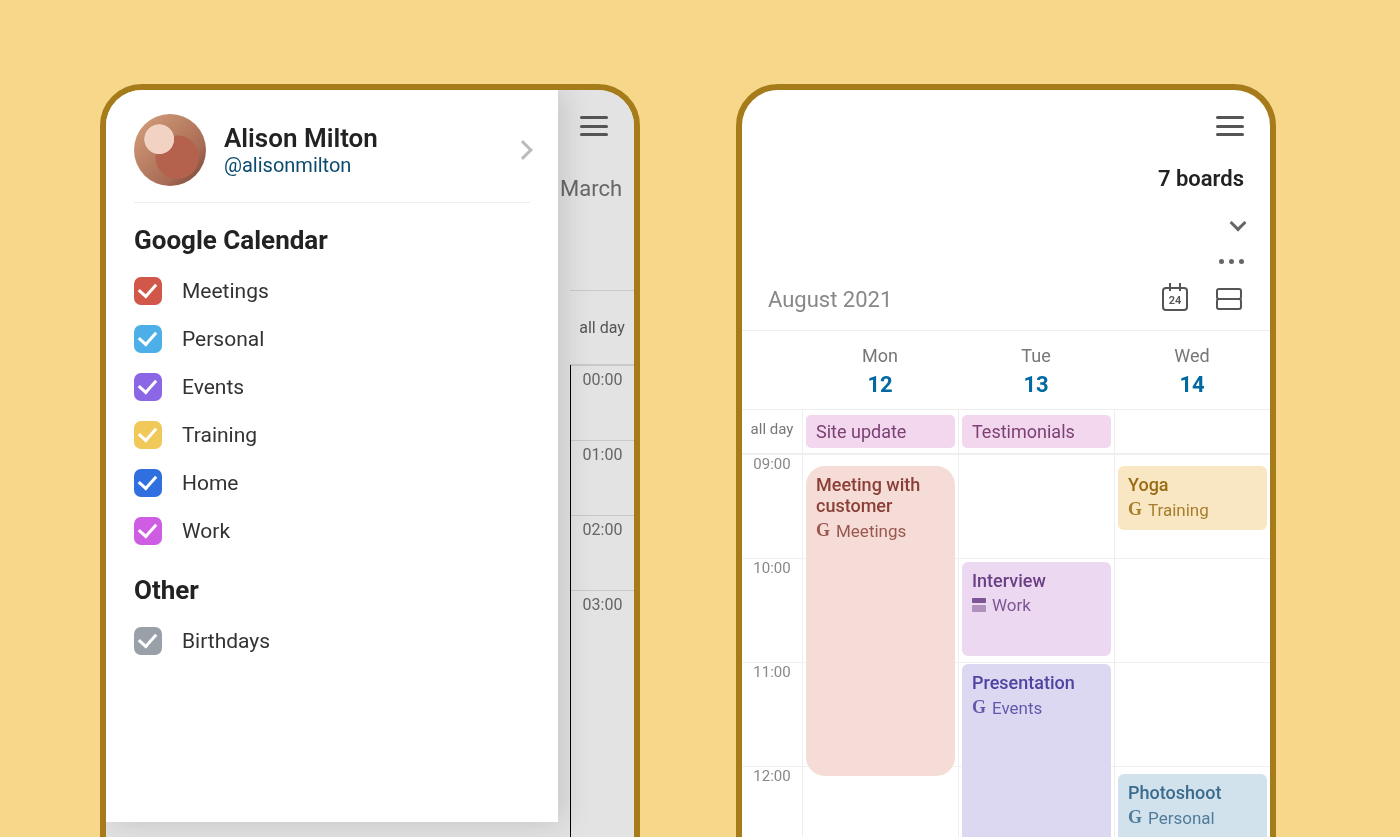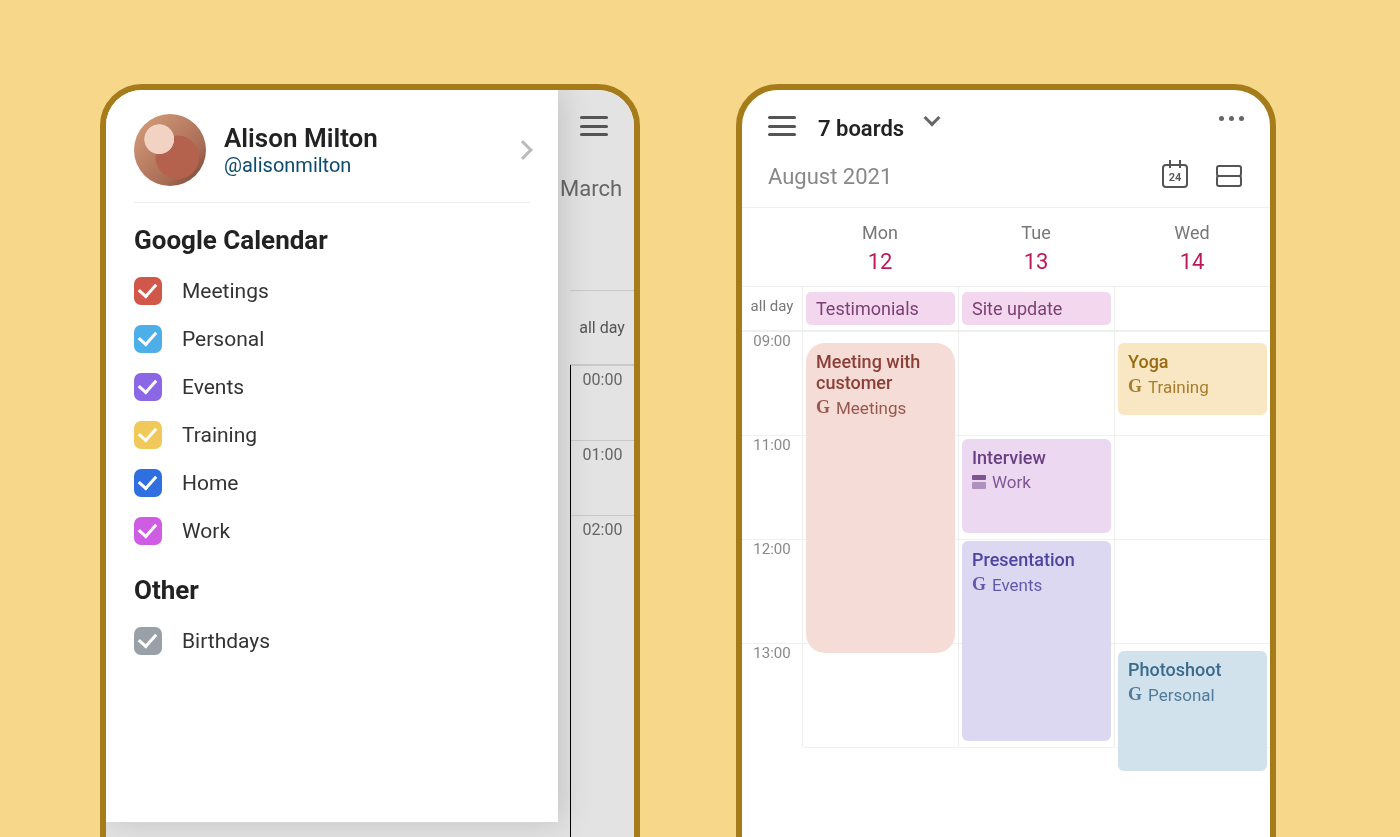--- a/index.html
+++ b/index.html
@@ -96,21 +96,21 @@
     width: 28px; height: 28px; border-radius: 7px; position: relative; flex-shrink:0;
   }
   .cbx::after {
     content: ""; position: absolute; left: 8px; top: 3px;
     width: 8px; height: 14px; border: solid #fff; border-width: 0 3px 3px 0;
     transform: rotate(42deg);
   }
 
   
   .r-top {
-    display: flex; align-items: flex-start; gap: 22px; padding: 26px 26px 14px 26px;
+    display: flex; align-items: flex-end; gap: 30px; padding: 26px 26px 14px 26px; flex-direction: column;
   }
   .r-top .boards { font-size: 22px; font-weight: 600; color: #222; cursor:pointer;}
   .chev-down {
     width: 12px; height: 12px; border-right: 3px solid #666; border-bottom: 3px solid #666;
     transform: rotate(45deg); margin-top:-4px; cursor:pointer;
   }
   .dots {
     margin-left: auto; display: flex; gap: 5px; cursor: pointer;
   }
   .dots span { width: 5px; height: 5px; background: #666; border-radius: 50%; }
@@ -143,21 +143,21 @@
   .list-icon::after {
     content:""; position:absolute; bottom:0; left:0; right:0; height:8px; border:2px solid #555; border-radius:3px;
   }
 
   .day-headers {
     display: grid; grid-template-columns: 60px 1fr 1fr 1fr;
     padding: 14px 0 12px 0; border-bottom: 1px solid #eee;
   }
   .dh { text-align: center; }
   .dh .dow { font-size: 18px; color: #777; }
-  .dh .dnum { font-size: 22px; font-weight: 400; color: #be185d; margin-top: 6px; }
+  .dh .dnum { font-size: 22px; font-weight: 700; color: #0369a1; margin-top: 6px; }
 
   .allday-row {
     display: grid; grid-template-columns: 60px 1fr 1fr 1fr;
     border-bottom: 1px solid #eee;
   }
   .allday-row .lbl {
     font-size: 15px; color: #777; text-align: center; padding: 10px 0;
   }
   .allday-row .cell { padding: 5px 3px; border-left:1px solid #eee; }
   .pill {
@@ -207,20 +207,21 @@
       </div>
     </div>
     <div class="month-row">
       <div class="month-cell">March</div>
     </div>
     <div class="allday">all day</div>
     <div class="timecol" style="top:275px" id="left-hours">
         <div class="hour">00:00</div>
         <div class="hour">01:00</div>
         <div class="hour">02:00</div>
+        <div class="hour">03:00</div>
       </div>
   </div>
 
   <div class="drawer">
     <div class="profile">
       <div class="avatar"></div>
       <div class="profile-text">
         <div class="name">Alison Milton</div>
         <div class="handle">@alisonmilton</div>
       </div>
@@ -309,32 +310,33 @@
         <div class="dnum">13</div>
       </div>
       <div class="dh">
         <div class="dow">Wed</div>
         <div class="dnum">14</div>
       </div>
     </div>
 
   <div class="allday-row">
     <div class="lbl">all day</div>
+    <div class="cell" id="ad-tue">
+        <div class="pill" style="background: rgb(242, 215, 238); color: rgb(123, 63, 115);">Site update</div>
+      </div>
     <div class="cell" id="ad-mon">
         <div class="pill" style="background: rgb(242, 215, 238); color: rgb(123, 63, 115);">Testimonials</div>
-      </div>
-    <div class="cell" id="ad-tue">
-        <div class="pill" style="background: rgb(242, 215, 238); color: rgb(123, 63, 115);">Site update</div>
       </div>
     <div class="cell" id="ad-wed"></div>
   </div>
 
   <div class="timegrid">
     <div class="hours" id="right-hours">
         <div>09:00</div>
+        <div>10:00</div>
         <div>11:00</div>
         <div>12:00</div>
         <div>13:00</div>
       </div>
     <div class="col" id="col-mon">
         <div class="line" style="top: 0px;"></div>
         <div class="line" style="top: 104px;"></div>
         <div class="line" style="top: 208px;"></div>
         <div class="line" style="top: 312px;"></div>
         <div class="line" style="top: 416px;"></div>
@@ -366,21 +368,21 @@
             <span>Events</span>
           </div>
         </div>
       </div>
     <div class="col" id="col-wed">
         <div class="line" style="top: 0px;"></div>
         <div class="line" style="top: 104px;"></div>
         <div class="line" style="top: 208px;"></div>
         <div class="line" style="top: 312px;"></div>
         <div class="line" style="top: 416px;"></div>
-        <div class="event" style="background: rgb(248, 231, 194); color: rgb(154, 107, 20); top: 12px; height: 72px;">
+        <div class="event" style="background: rgb(248, 231, 194); color: rgb(154, 107, 20); top: 12px; height: 64px;">
           <div class="etitle">Yoga</div>
           <div class="esrc">
             <span class="g-icon" style="color:#9a6b14">G</span>
             <span>Training</span>
           </div>
         </div>
         <div class="event" style="background: rgb(210, 226, 237); color: rgb(58, 106, 140); top: 320px; height: 120px;">
           <div class="etitle">Photoshoot</div>
           <div class="esrc">
             <span class="g-icon" style="color:#3a6a8c">G</span>

